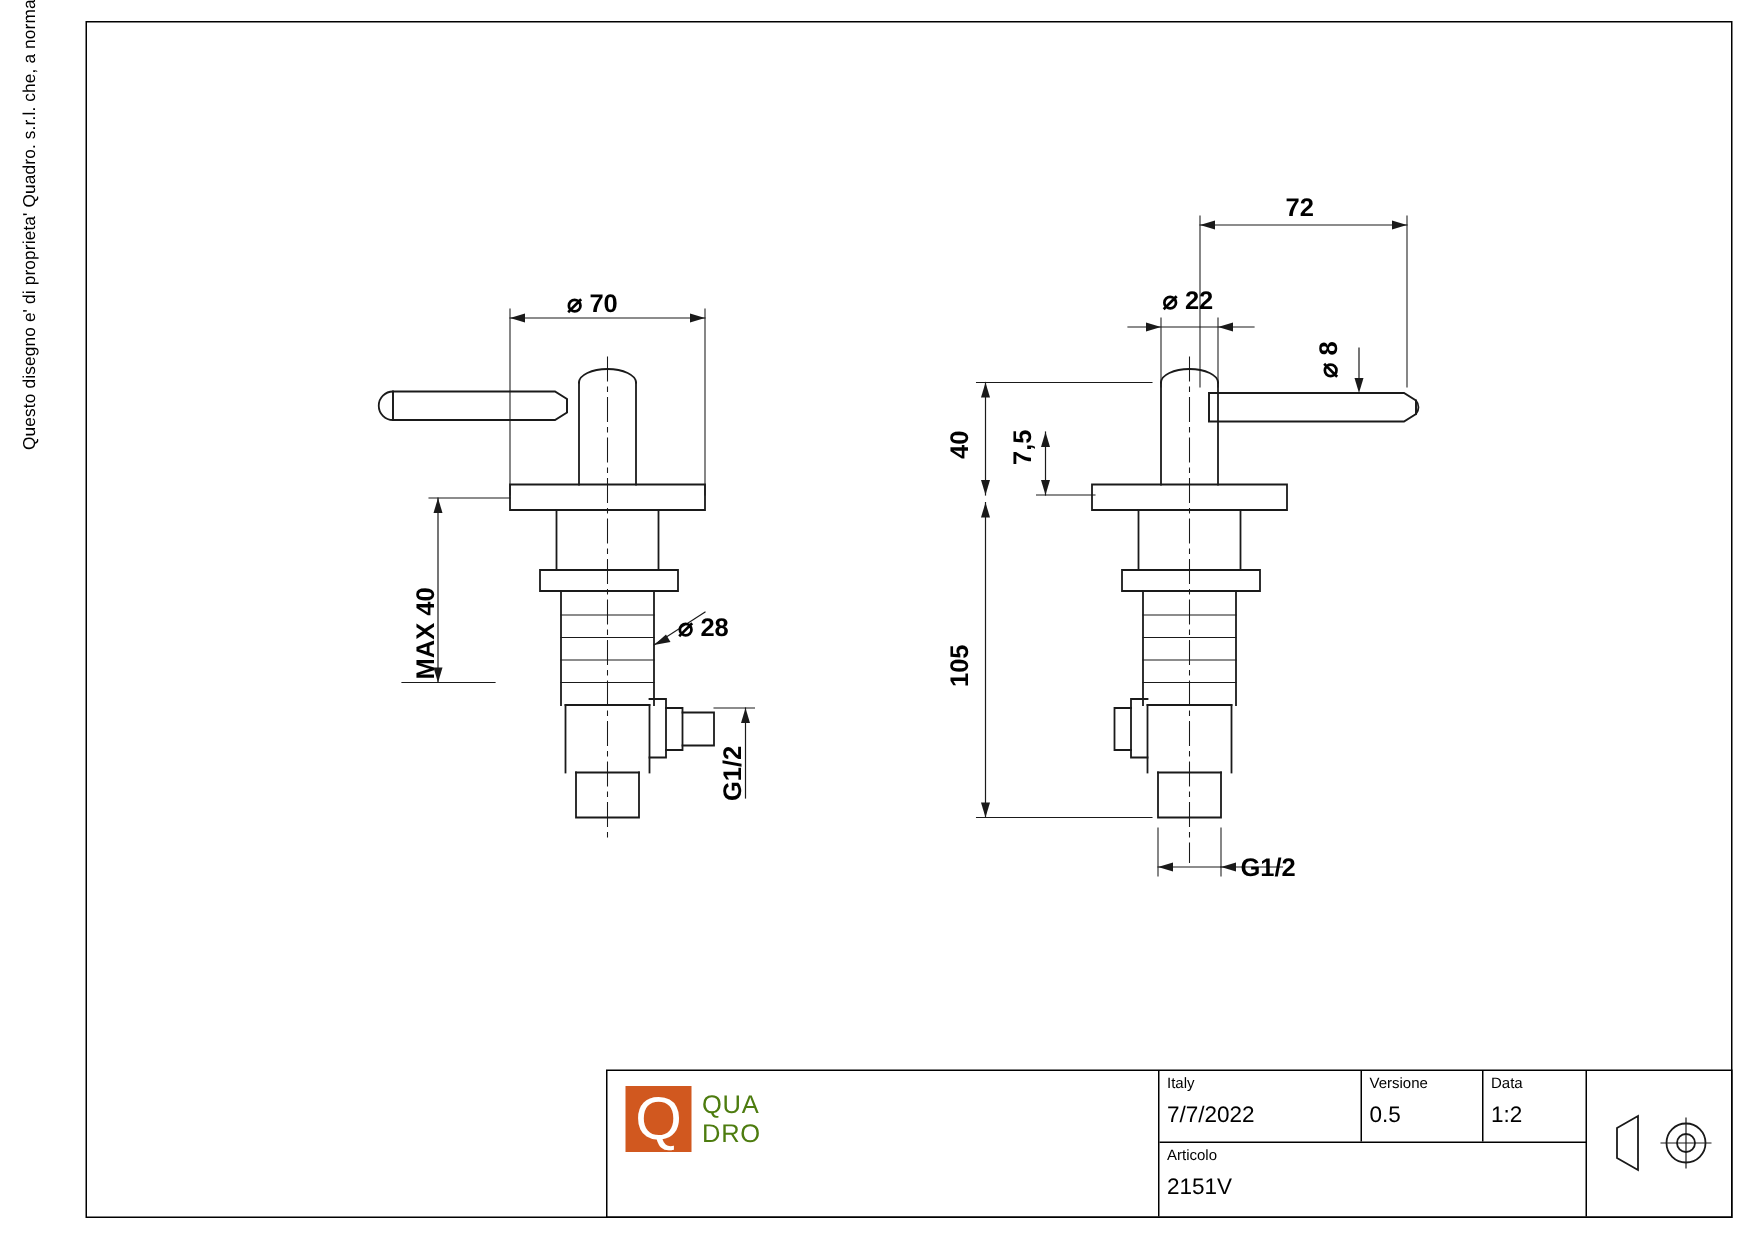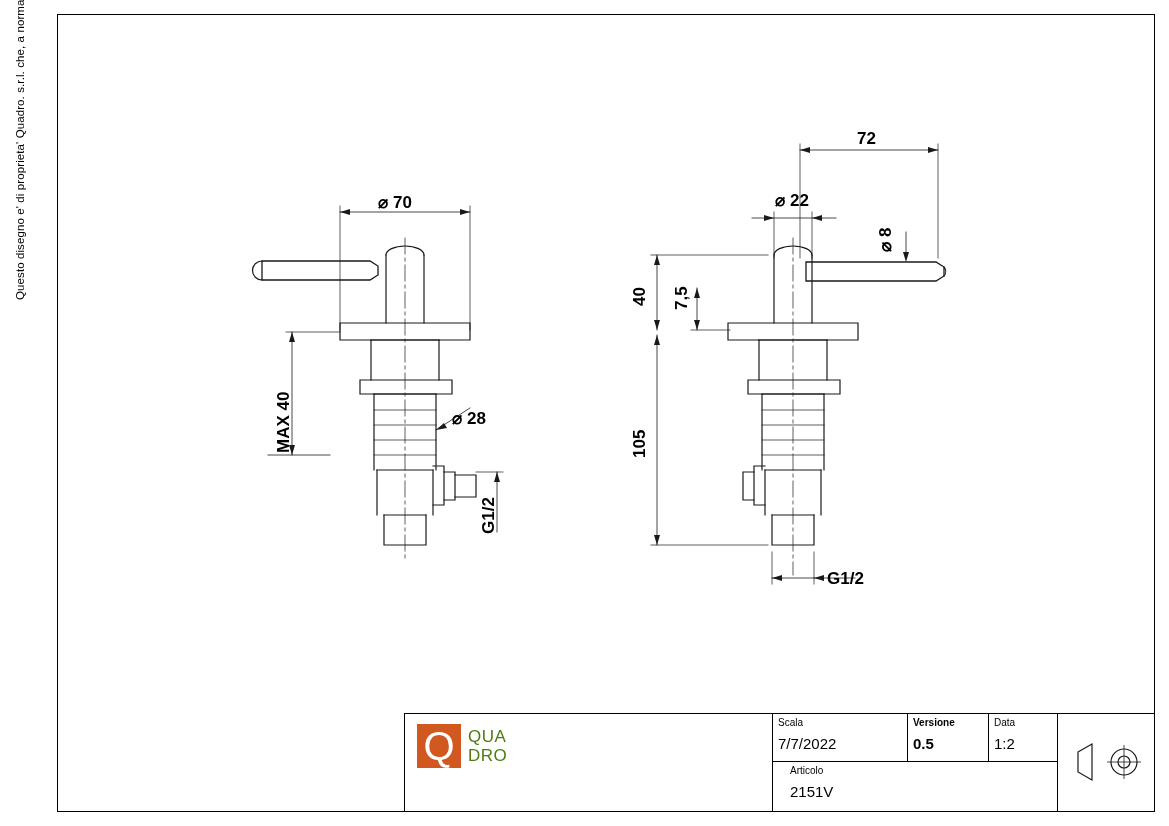--- a/index.html
+++ b/index.html
@@ -110,42 +110,41 @@
     position: absolute;
     left: 0; top: 0; width: 285px; height: 48px;
     border-bottom: 1px solid #000000;
     box-sizing: border-box;
     display: flex;
   }
   .tb-row2 {
     position: absolute;
     left: 0; top: 48px; width: 285px; height: 49px;
     box-sizing: border-box;
-    margin-left: 12px;
   }
   .cell {
     box-sizing: border-box;
     position: relative;
     height: 100%;
   }
   .cell + .cell { border-left: 1px solid #000000; }
   .cell .lbl {
     position: absolute;
     left: 5px;
     top: 3px;
     font-size: 10px;
   }
   .cell .val {
     position: absolute;
     left: 5px;
     top: 21px;
     font-size: 15px;
   }
   .c-data { width: 134px; }
-  .c-vers { width: 81px; font-weight: bold; }
+  .c-vers { width: 81px; }
   .c-scala { width: 70px; }
   .c-art { width: 285px; }
   .tb-icon {
     position: absolute;
     left: 285px;
     top: 0;
     width: 98px;
     height: 97px;
     border-left: 1px solid #000000;
     box-sizing: border-box;
@@ -331,21 +330,21 @@
           <div>QUA</div>
           <div>DRO</div>
         </div>
       </div>
     </div>
 
     <div class="tb-right">
       <div class="tb-cells">
         <div class="tb-row1">
           <div class="cell c-data">
-            <span class="lbl">Scala</span>
+            <span class="lbl">Italy</span>
             <span class="val">7/7/2022</span>
           </div>
           <div class="cell c-vers">
             <span class="lbl">Versione</span>
             <span class="val">0.5</span>
           </div>
           <div class="cell c-scala">
             <span class="lbl">Data</span>
             <span class="val">1:2</span>
           </div>

